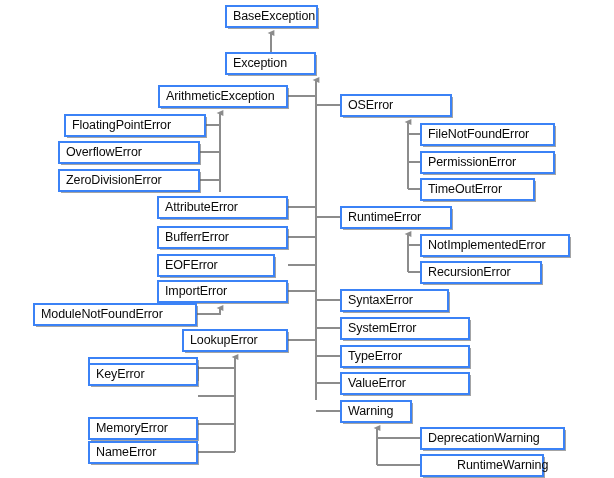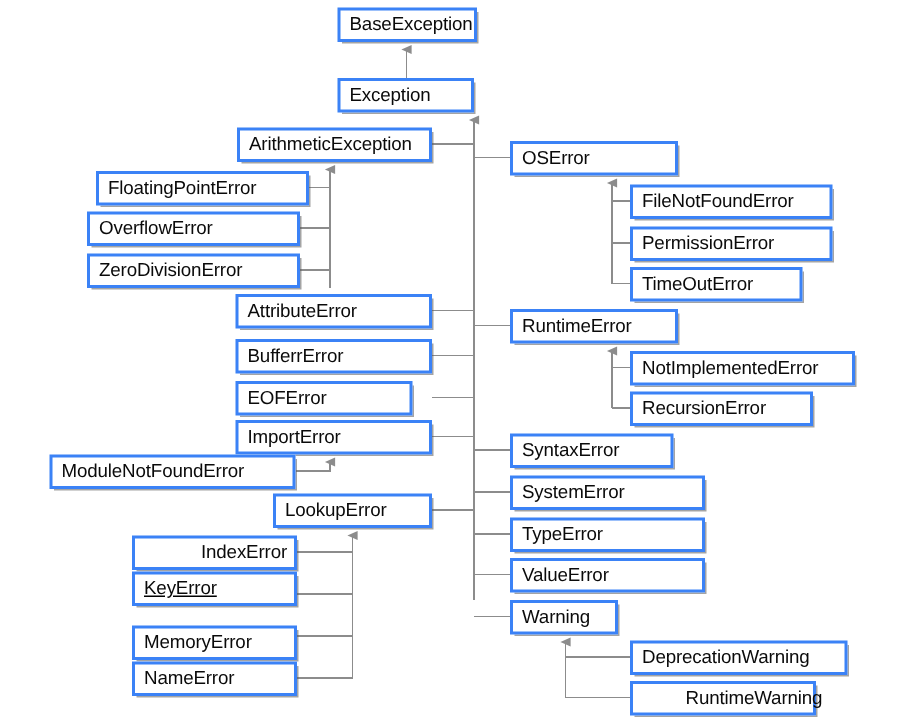--- a/index.html
+++ b/index.html
@@ -137,21 +137,21 @@
       </div>
       <div class="node" style="left: 33px; top: 303px; width: 164px; height: 23px;">
         <span class="label">ModuleNotFoundError</span>
       </div>
       <div class="node" style="left: 182px; top: 329px; width: 106px; height: 23px;">
         <span class="label">LookupError</span>
       </div>
       <div class="node" style="left: 88px; top: 357px; width: 110px; height: 23px; padding-left: 44px;">
         <span class="label">IndexError</span>
       </div>
-      <div class="node" style="left: 88px; top: 381px; width: 110px; height: 23px; text-decoration: underline;">
+      <div class="node" style="left: 88px; top: 363px; width: 110px; height: 23px;">
         <span class="label">KeyError</span>
       </div>
       <div class="node" style="left: 88px; top: 417px; width: 110px; height: 23px;">
         <span class="label">MemoryError</span>
       </div>
       <div class="node" style="left: 88px; top: 441px; width: 110px; height: 23px;">
         <span class="label">NameError</span>
       </div>
       <div class="node" style="left: 340px; top: 94px; width: 112px; height: 23px;">
         <span class="label">OSError</span>

